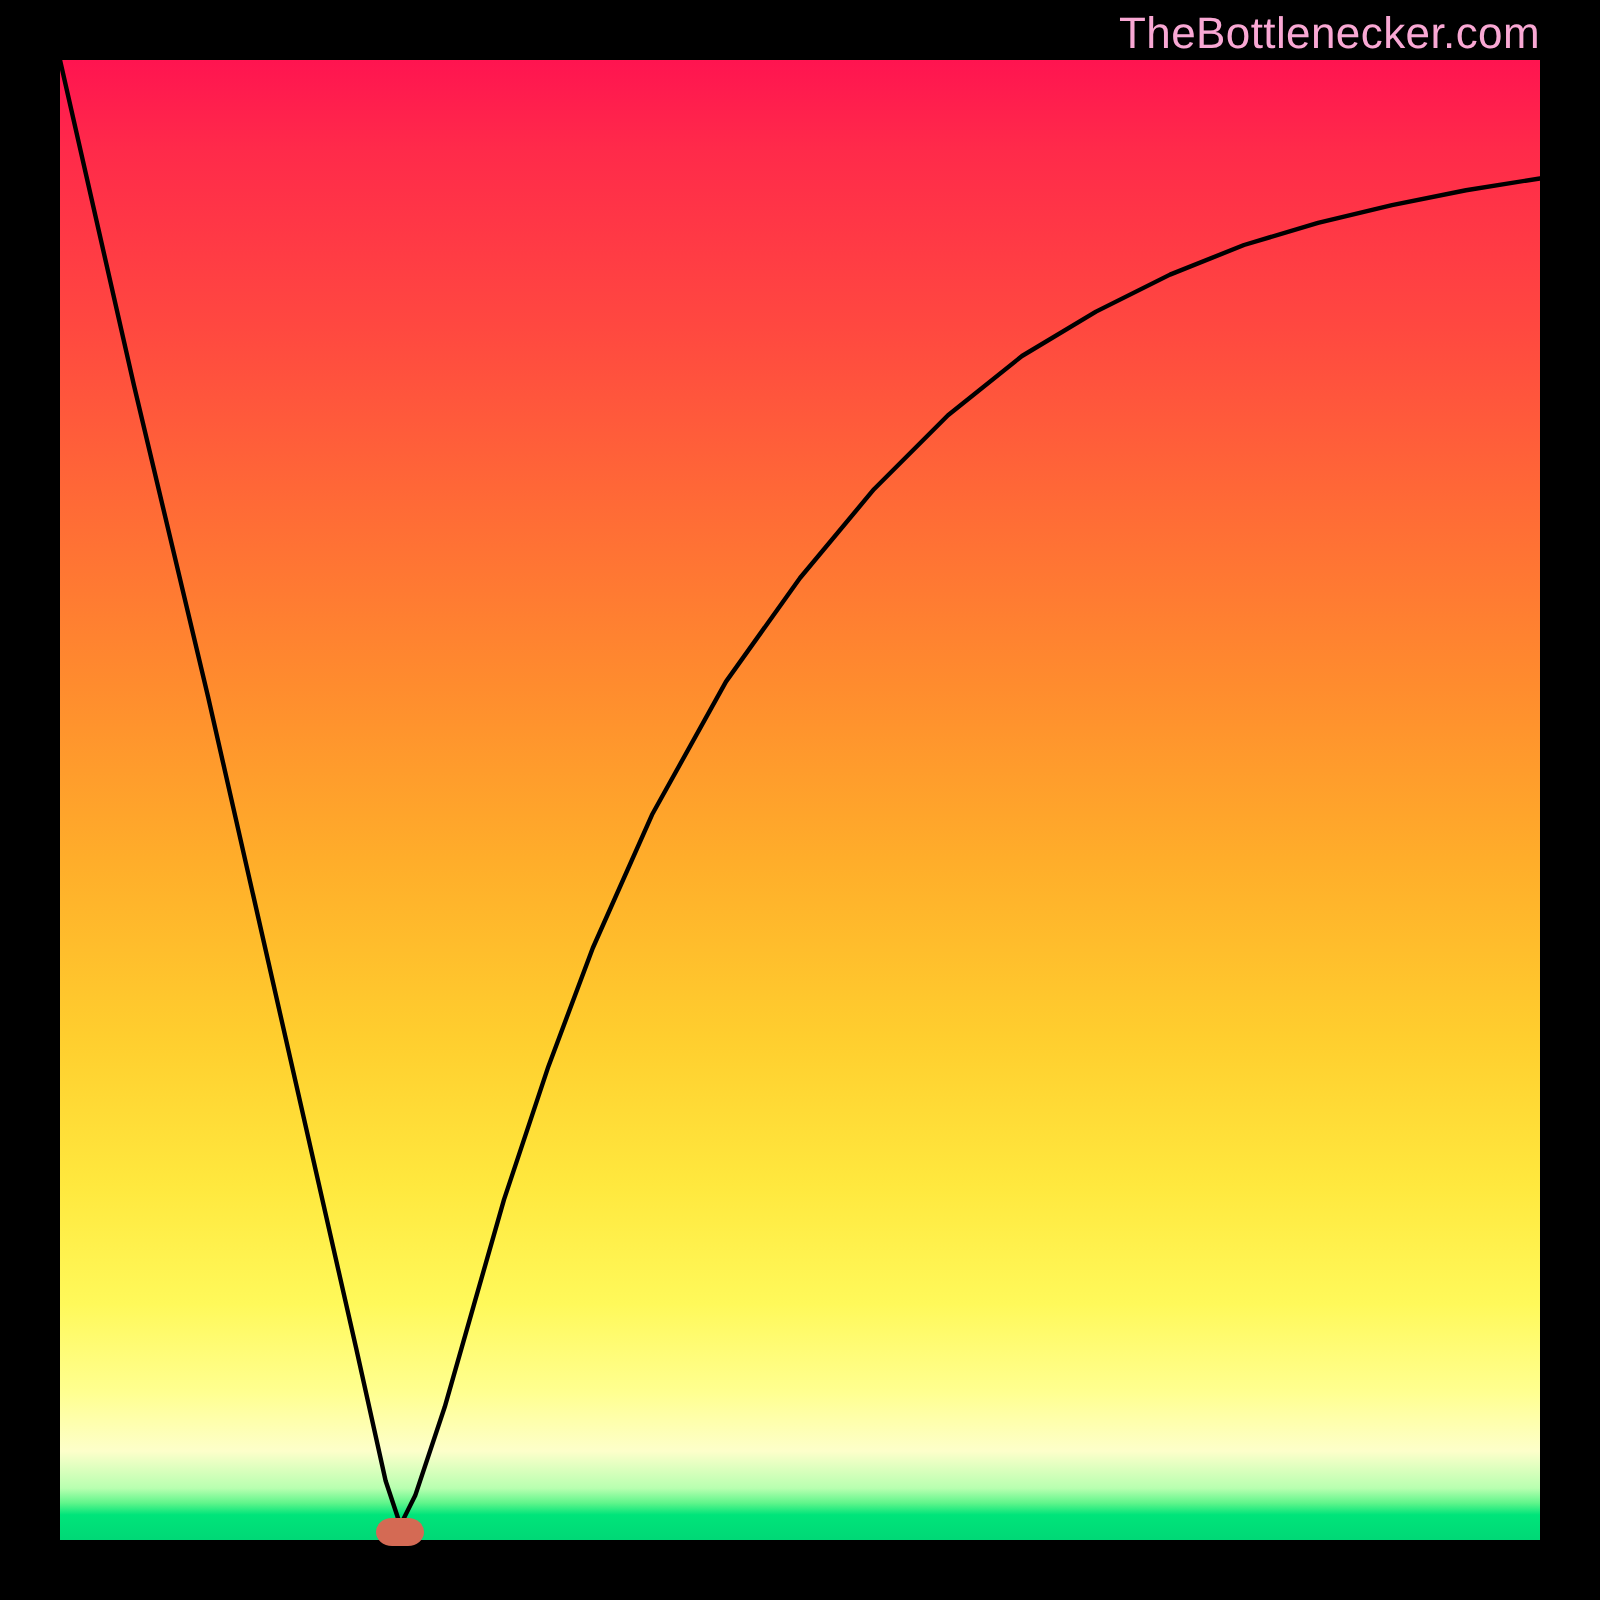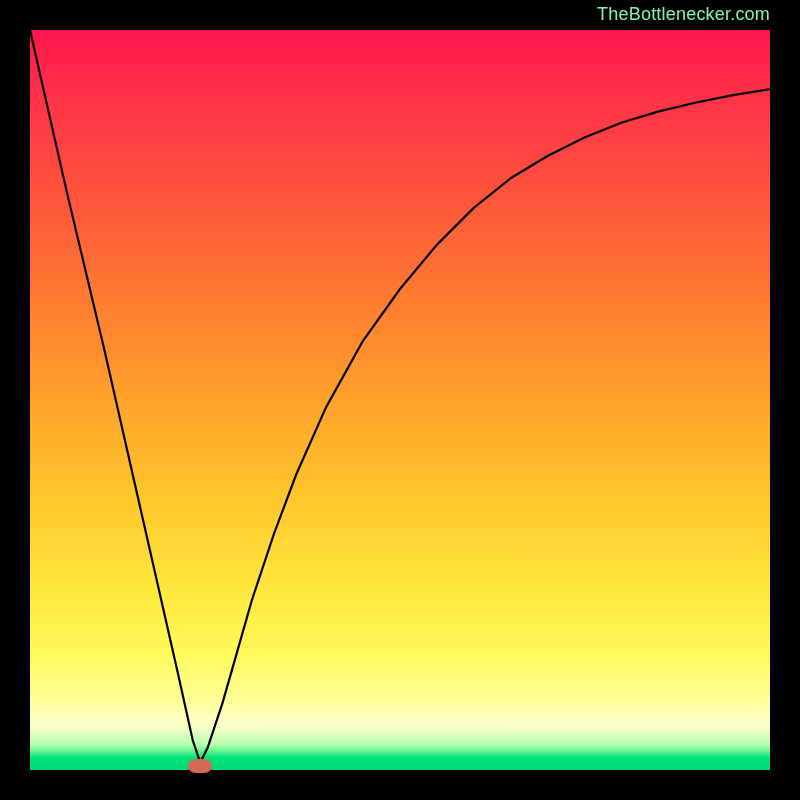--- a/index.html
+++ b/index.html
@@ -40,22 +40,22 @@
       #b8ffb0 96.5%,
       #60f58b 97.5%,
       #00e47a 98.3%,
       #00d876 100%
     );
   }
   .watermark {
     position: absolute;
     top: 4px;
     right: 30px;
-    color: #86efac;
-    font-size: 18px;
+    color: #f9a8d4;
+    font-size: 22px;
     letter-spacing: 0.2px;
     user-select: none;
   }
   .curve-svg {
     position: absolute;
     left: 0;
     top: 0;
     width: 740px;
     height: 740px;
   }

